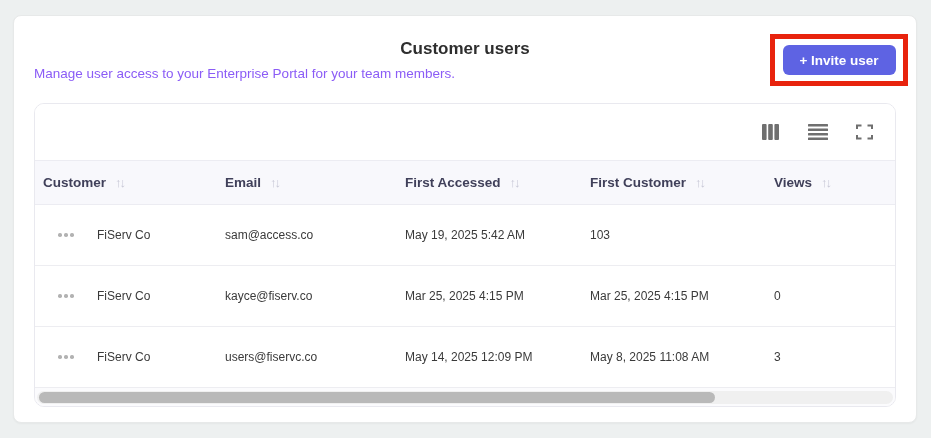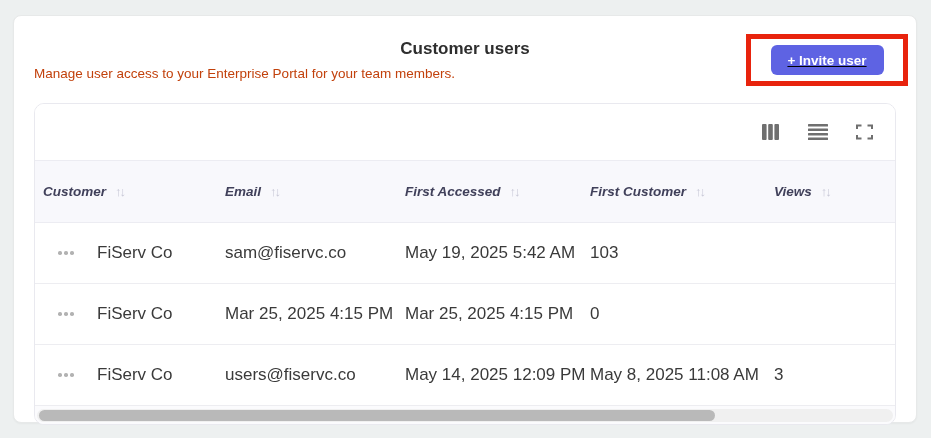--- a/index.html
+++ b/index.html
@@ -26,33 +26,32 @@
   .page-title {
     font-size: 17px;
     font-weight: 700;
     color: #2e2e2e;
     line-height: 22px;
     text-align: center;
   }
   .page-subtitle {
     margin-top: 5px;
     font-size: 13.5px;
-    color: #c2410c;
+    color: #8b5cf6;
     line-height: 18px;
   }
   .highlight-box {
     position: absolute;
     top: 18px; right: 8px;
-    width: 162px; height: 52px;
+    width: 138px; height: 52px;
     border: 5px solid #e8230d;
     display: flex;
     align-items: center;
     justify-content: center;
     background: #ffffff;
-    text-decoration: underline;
   }
   .invite-btn {
     width: 113px; height: 30px;
     background: #5e63e3;
     color: #ffffff;
     font-family: "Liberation Sans", sans-serif;
     font-size: 13.5px;
     font-weight: 700;
     border: none;
     border-radius: 6px;
@@ -79,25 +78,24 @@
     display: flex; align-items: center; justify-content: center;
     padding: 2px;
   }
   .tool-btn svg { display: block; }
   .grid-row {
     display: grid;
     grid-template-columns: 62px 128px 180px 185px 184px 1fr;
     align-items: center;
   }
   .thead {
-    height: 63px;
+    height: 45px;
     background: #f8f8fc;
     border-top: 1px solid #ececf2;
     border-bottom: 1px solid #ececf2;
-    font-style: italic;
   }
   .th {
     font-size: 13.5px;
     font-weight: 700;
     color: #40405a;
     display: flex;
     align-items: center;
     cursor: pointer;
   }
   .th.span-first { grid-column: 1 / 3; padding-left: 8px; }
@@ -108,21 +106,21 @@
     font-weight: 400;
     letter-spacing: -2px;
     padding-right: 2px;
   }
   .tr {
     height: 61px;
     background: #ffffff;
     border-bottom: 1px solid #ededf1;
   }
   .td {
-    font-size: 17px;
+    font-size: 12px;
     color: #3a3a3a;
     white-space: nowrap;
     overflow: hidden;
   }
   .td-actions { display: flex; justify-content: center; }
   .menu-btn {
     background: none; border: none; cursor: pointer;
     display: flex; gap: 2.5px; align-items: center; padding: 6px 4px;
   }
   .menu-btn i {
@@ -217,34 +215,35 @@
 
     <div class="grid-row tr">
       <div class="td td-actions">
         <button class="menu-btn">
             <i></i>
             <i></i>
             <i></i>
           </button>
       </div>
       <div class="td">FiServ Co</div>
-      <div class="td">sam@fiservc.co</div>
+      <div class="td">sam@access.co</div>
       <div class="td">May 19, 2025 5:42 AM</div>
       <div class="td">103</div>
     </div>
 
     <div class="grid-row tr">
       <div class="td td-actions">
         <button class="menu-btn">
             <i></i>
             <i></i>
             <i></i>
           </button>
       </div>
       <div class="td">FiServ Co</div>
+      <div class="td">kayce@fiserv.co</div>
       <div class="td">Mar 25, 2025 4:15 PM</div>
       <div class="td">Mar 25, 2025 4:15 PM</div>
       <div class="td">0</div>
     </div>
 
     <div class="grid-row tr">
       <div class="td td-actions">
         <button class="menu-btn">
             <i></i>
             <i></i>

